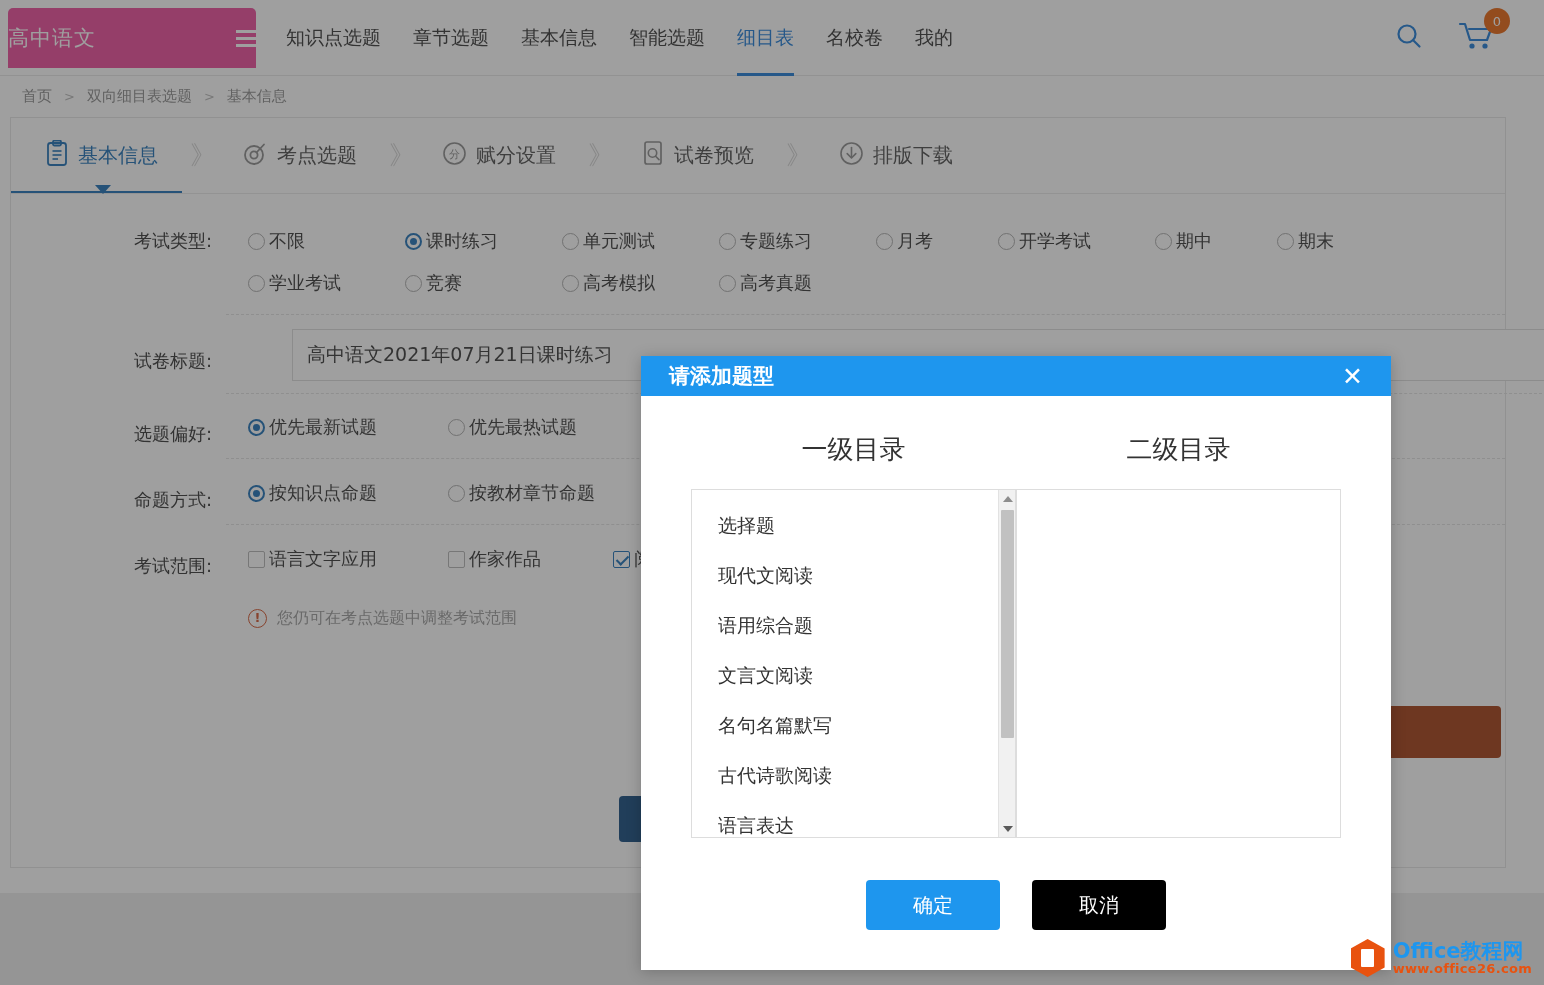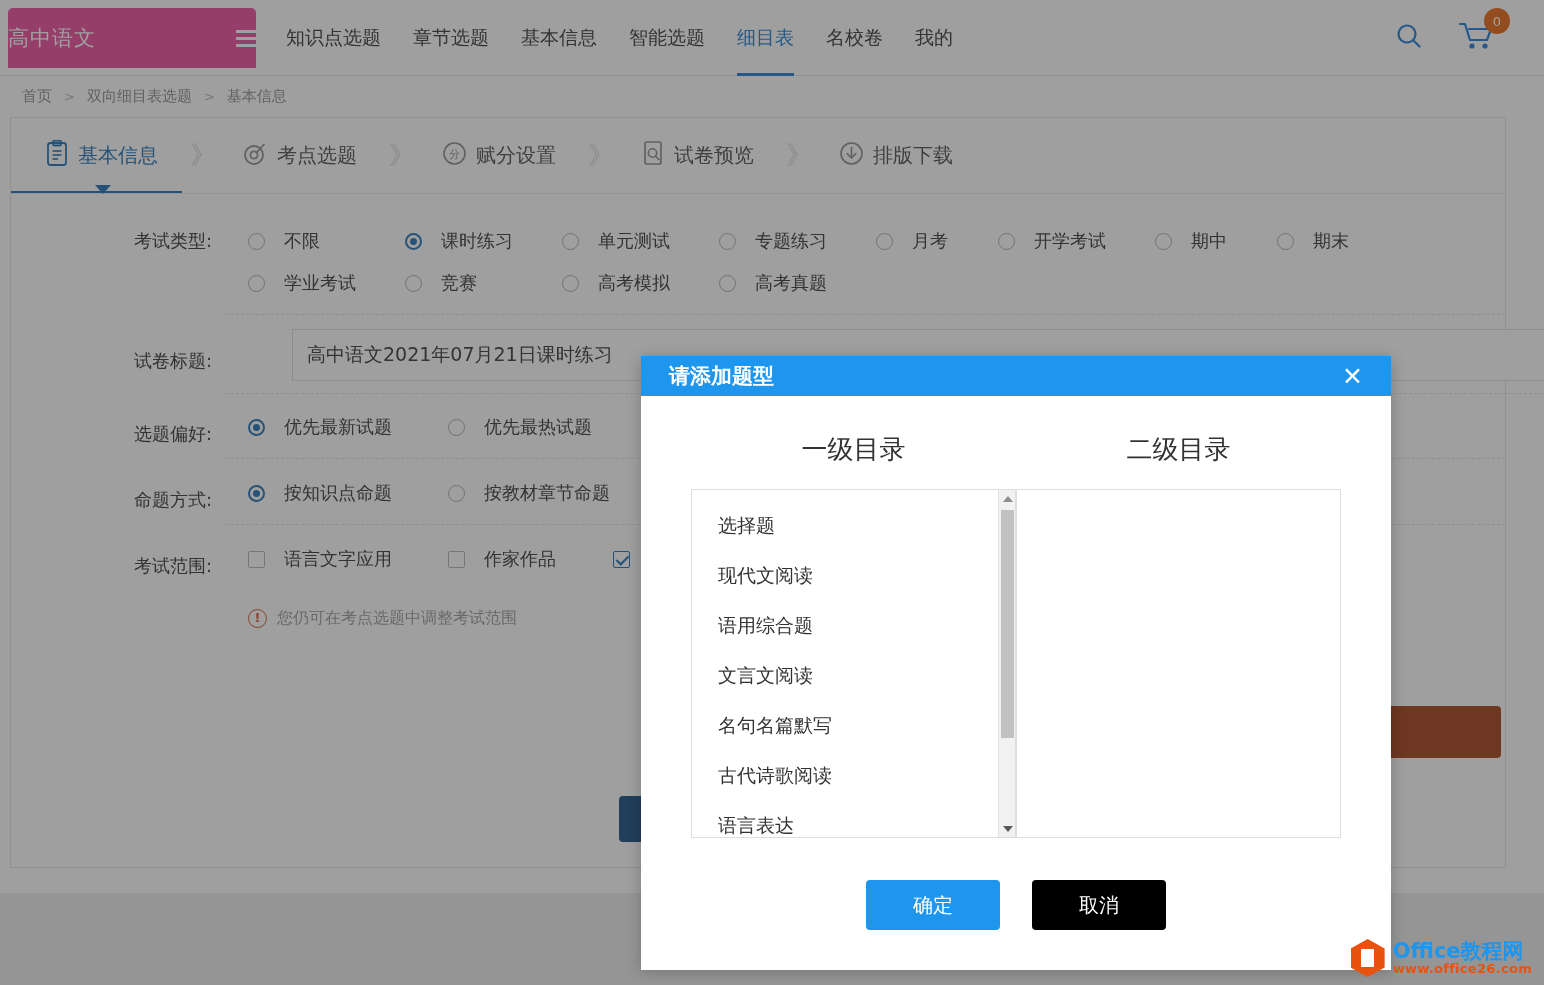--- a/index.html
+++ b/index.html
@@ -131,21 +131,21 @@
   .fields {
     flex: 1;
     display: flex; flex-wrap: wrap; align-items: center;
     padding-left: 22px;
     min-height: 42px;
   }
   .row-bordered .fields {
     border-bottom: 1px dashed #e0e0e0;
   }
   .opt {
-    display: flex; align-items: center; gap: 19px;
+    display: flex; align-items: center; gap: 4px;
     font-size: 18px; color: #333333;
     cursor: pointer;
     height: 42px;
   }
   .radio {
     width: 17px; height: 17px; border-radius: 50%;
     border: 1px solid #a9a9a9; background: #fff;
     flex: none; position: relative;
   }
   .radio.on { border-color: #1b6fb5; border-width: 2px; }

